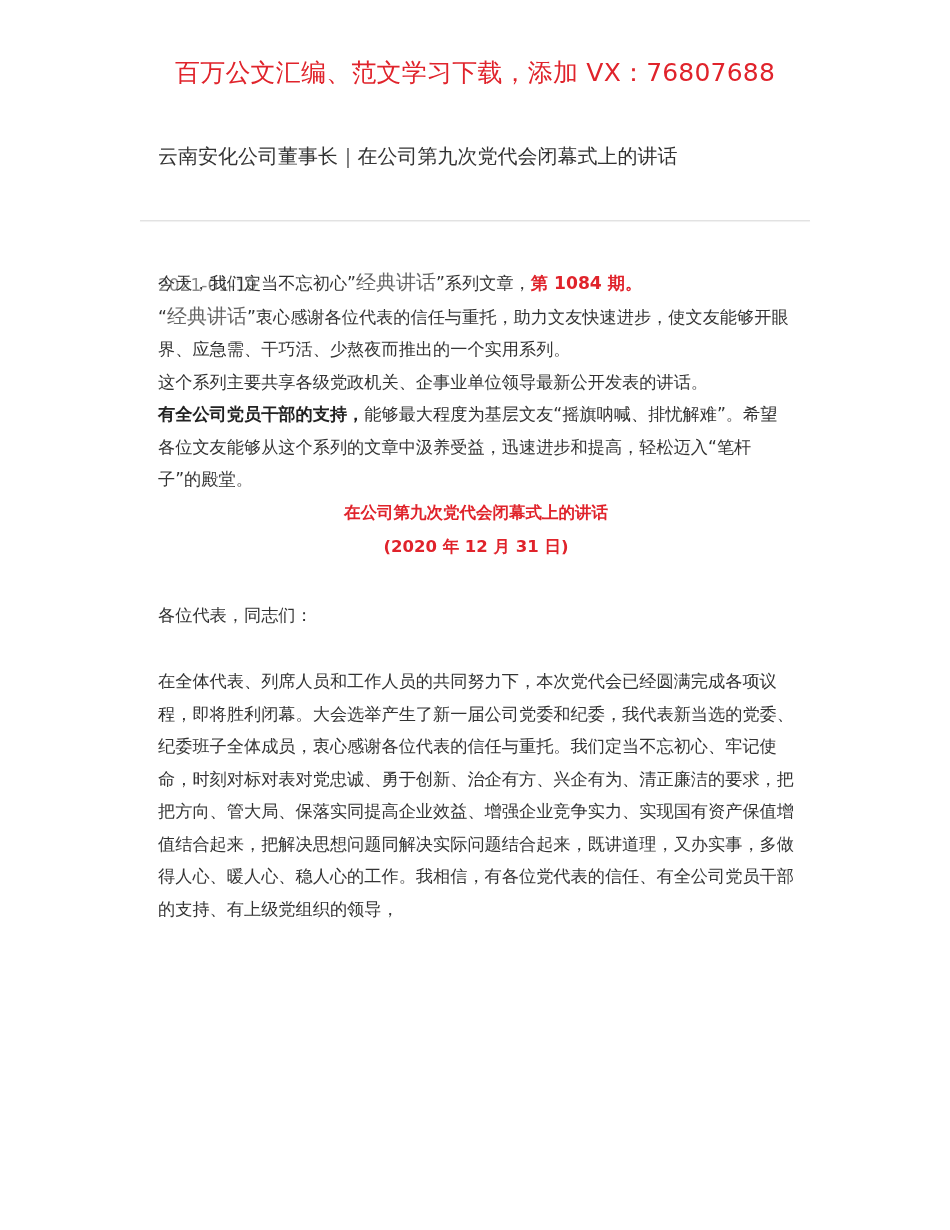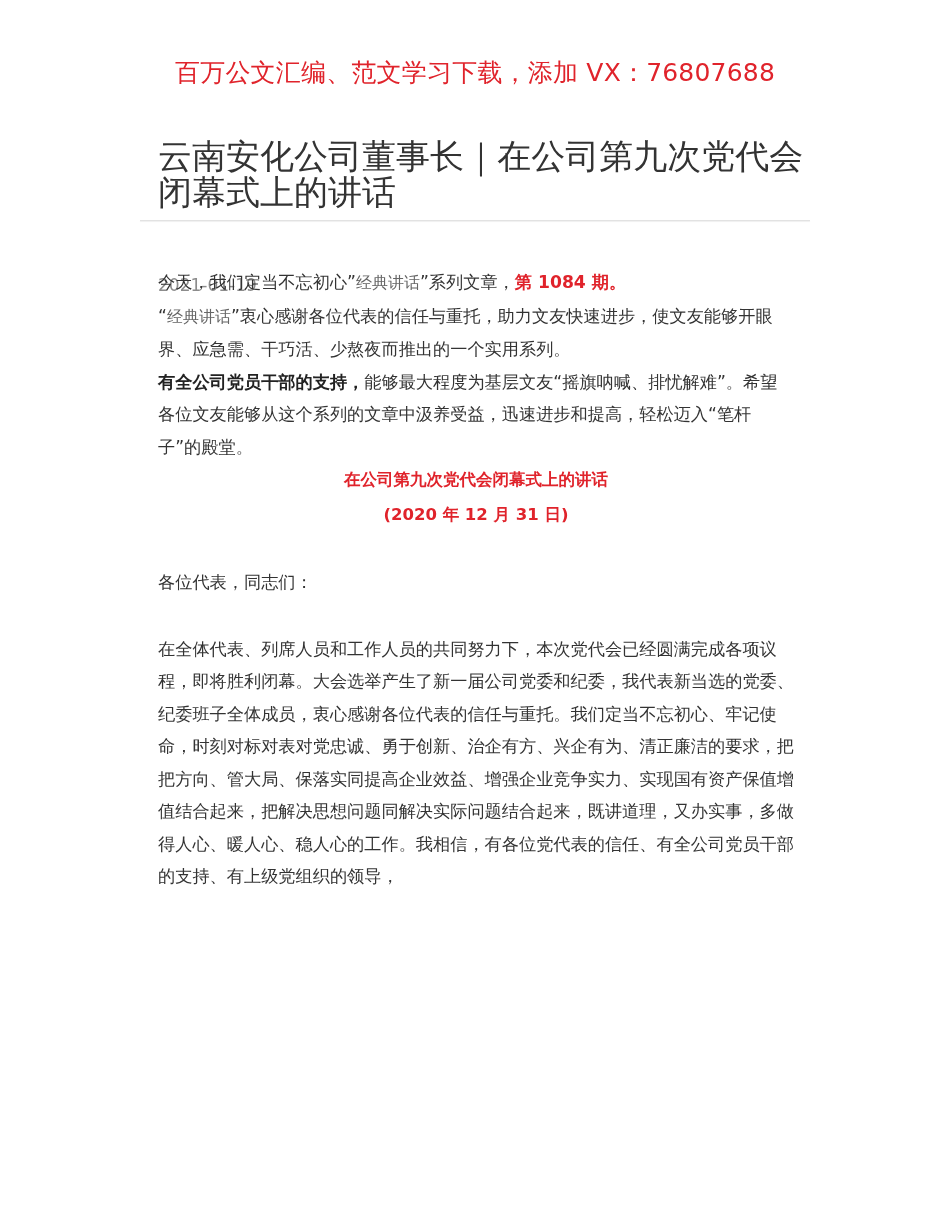--- a/index.html
+++ b/index.html
@@ -23,21 +23,21 @@
       text-align: center;
       font-size: 25px;
       color: #e0232b;
       letter-spacing: 0.2px;
     }
     .title {
       position: absolute;
       top: 138px;
       left: 158px;
       width: 650px;
-      font-size: 34px;
+      font-size: 20px;
       line-height: 36px;
       color: #333333;
       font-weight: normal;
       margin: 0;
     }
     .divider {
       position: absolute;
       top: 220px;
       left: 140px;
       width: 670px;
@@ -61,21 +61,21 @@
       font-size: 17.2px;
       line-height: 32.5px;
       color: #333333;
     }
     .body p {
       margin: 0;
     }
     .serif-gray {
       font-family: "DejaVu Serif", "Liberation Serif", serif;
       color: #666666;
-      font-size: 16px;
+      font-size: 20px;
     }
     .red-bold {
       color: #e0232b;
       font-weight: bold;
     }
     .bold {
       font-weight: bold;
       color: #222222;
     }
     .center-red {
@@ -101,20 +101,21 @@
 
 <div class="divider"></div>
 
 <div class="date">2021-01-19</div>
 
 <div class="body">
   <p><span>今天，我们定当不忘初心”</span><span class="serif-gray">经典讲话</span><span>”系列文章，</span><span class="red-bold">第 1084 期。</span></p>
 
   <p><span> “</span><span class="serif-gray">经典讲话</span><span>”衷心感谢各位代表的信任与重托，助力文友快速进步，使文友能够开眼界、应急需、干巧活、少熬夜而推出的一个实用系列。</span></p>
 
+  <p>这个系列主要共享各级党政机关、企事业单位领导最新公开发表的讲话。</p>
 
 
   <p><span class="bold">有全公司党员干部的支持，</span><span>能够最大程度为基层文友“摇旗呐喊、排忧解难”。希望各位文友能够从这个系列的文章中汲养受益，迅速进步和提高，轻松迈入“笔杆子”的殿堂。</span></p>
 
   <div class="center-red">在公司第九次党代会闭幕式上的讲话</div>
   <div class="center-red">(2020 年 12 月 31 日)</div>
 
   <div class="blank"></div>
 
   <p>各位代表，同志们：</p>

